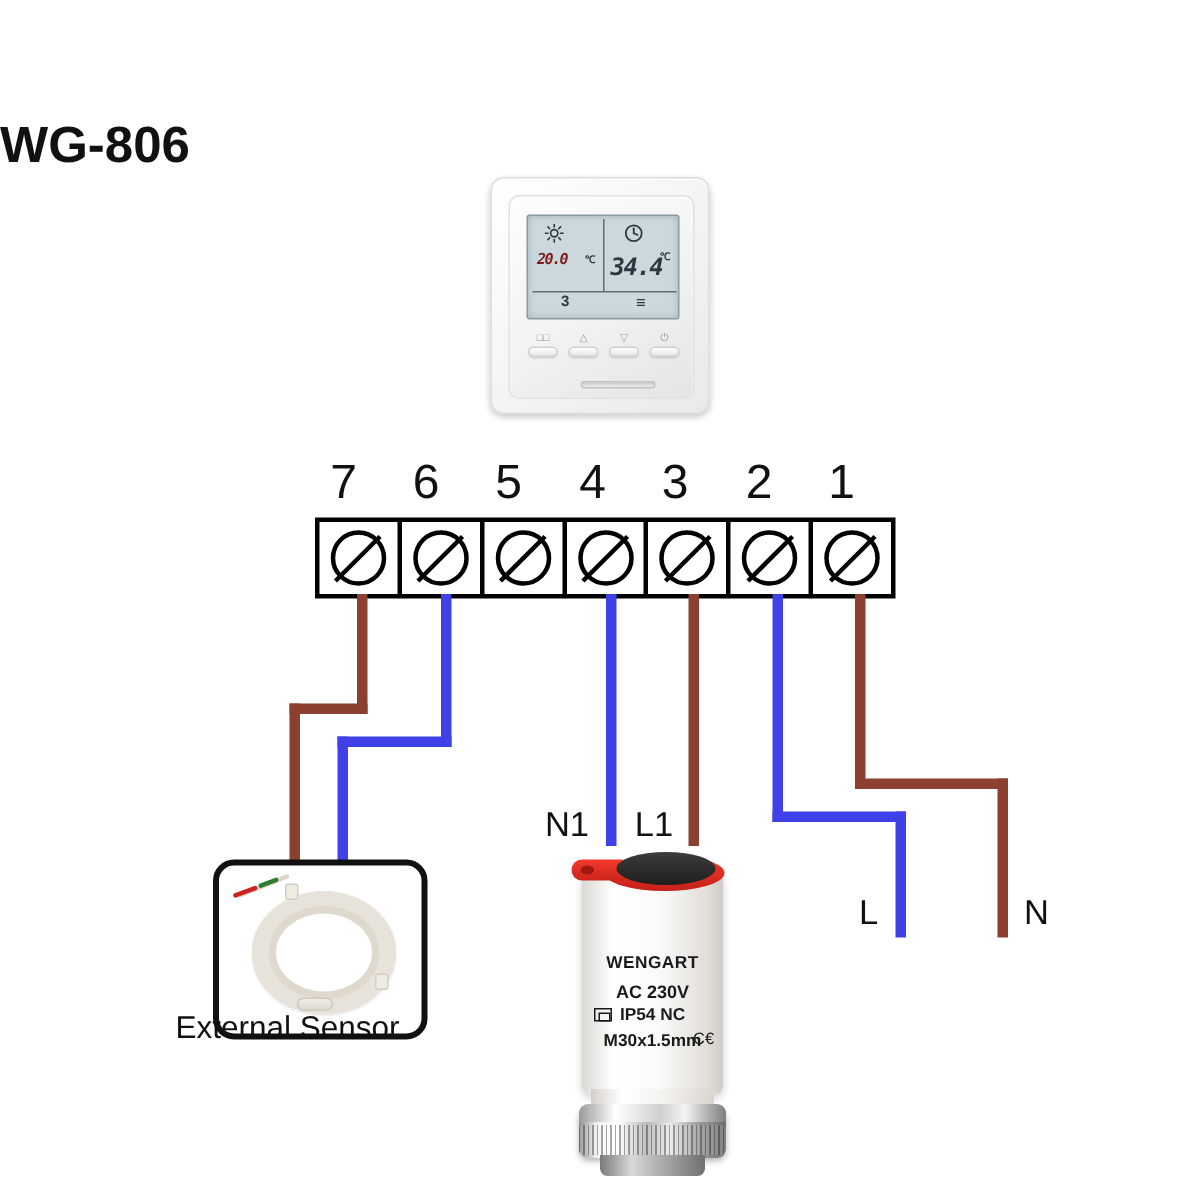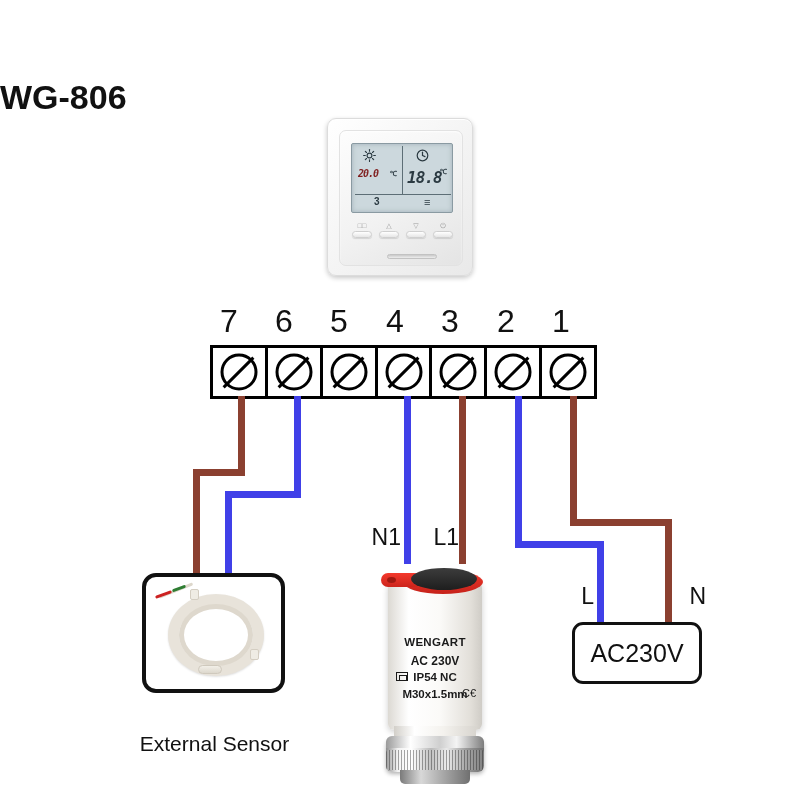--- a/index.html
+++ b/index.html
@@ -179,23 +179,23 @@
     position: absolute;
     left: 142px; top: 573px;
     width: 143px; height: 120px;
     border: 4px solid #111;
     border-radius: 14px;
     background: #ffffff;
     overflow: hidden;
   }
   .sensor-label {
     position: absolute;
-    left: 117px; top: 732px;
+    left: 117px; top: 674px;
     width: 195px;
-    text-align: center;
+    text-align: left;
     font-size: 21px;
     color: #111;
   }
   .coil-outer {
     position: absolute;
     left: 22px; top: 17px;
     width: 96px; height: 82px;
     border-radius: 50%;
     border: 11px solid #e8e3da;
     box-shadow: inset 0 0 3px rgba(0,0,0,0.18), 0 1px 2px rgba(0,0,0,0.12);
@@ -336,21 +336,22 @@
     width: 70px; height: 14px;
     border-radius: 0 0 5px 5px;
     background: linear-gradient(90deg,#7a7a7a,#d8d8d8 30%,#aaaaaa 60%,#707070);
   }
 
   
   .wire-label {
     position: absolute;
     font-size: 23px;
     color: #111;
-    text-align: right;
+    text-align: center;
+    margin-top: 12px;
   }
 
   
   .power-box {
     position: absolute;
     left: 572px; top: 622px;
     width: 130px; height: 62px;
     border: 3px solid #111;
     border-radius: 11px;
     background: #fff;
@@ -391,21 +392,21 @@
 
         <svg class="lcd-icon-clock" width="13" height="13" viewBox="0 0 13 13">
           <circle cx="6.5" cy="6.5" r="5.3" fill="none" stroke="#2b3a42" stroke-width="1.2"></circle>
           <line x1="6.5" y1="6.5" x2="6.5" y2="3.2" stroke="#2b3a42" stroke-width="1.2" stroke-linecap="round"></line>
           <line x1="6.5" y1="6.5" x2="9" y2="7.6" stroke="#2b3a42" stroke-width="1.2" stroke-linecap="round"></line>
         </svg>
 
         <div class="lcd-temp-left">20.0</div>
         <div class="lcd-unit-l">℃</div>
 
-        <div class="lcd-temp-right">18.8</div>
+        <div class="lcd-temp-right">34.4</div>
         <div class="lcd-unit-r">℃</div>
 
         <div class="lcd-bottom-left">3</div>
         <div class="lcd-bottom-right">≡</div>
       </div>
 
       <div class="btn-row">
         <div style="position:absolute;left:0px;">
           <div class="tbtn-icon">□□</div>
           <div class="tbtn" style="left:0;"></div>
@@ -515,17 +516,14 @@
     <div class="act-neck"></div>
     <div class="act-chrome"></div>
     <div class="act-chrome-top"></div>
     <div class="act-chrome-rib"></div>
     <div class="act-bottom"></div>
   </div>
 
   <div class="wire-label" style="left:564px; top:583px; width:30px;">L</div>
   <div class="wire-label" style="left:676px; top:583px; width:30px;">N</div>
 
-  <div class="power-box">
-    <div class="power-text">AC230V</div>
-  </div>
 
 </div>
 
 </body></html>

